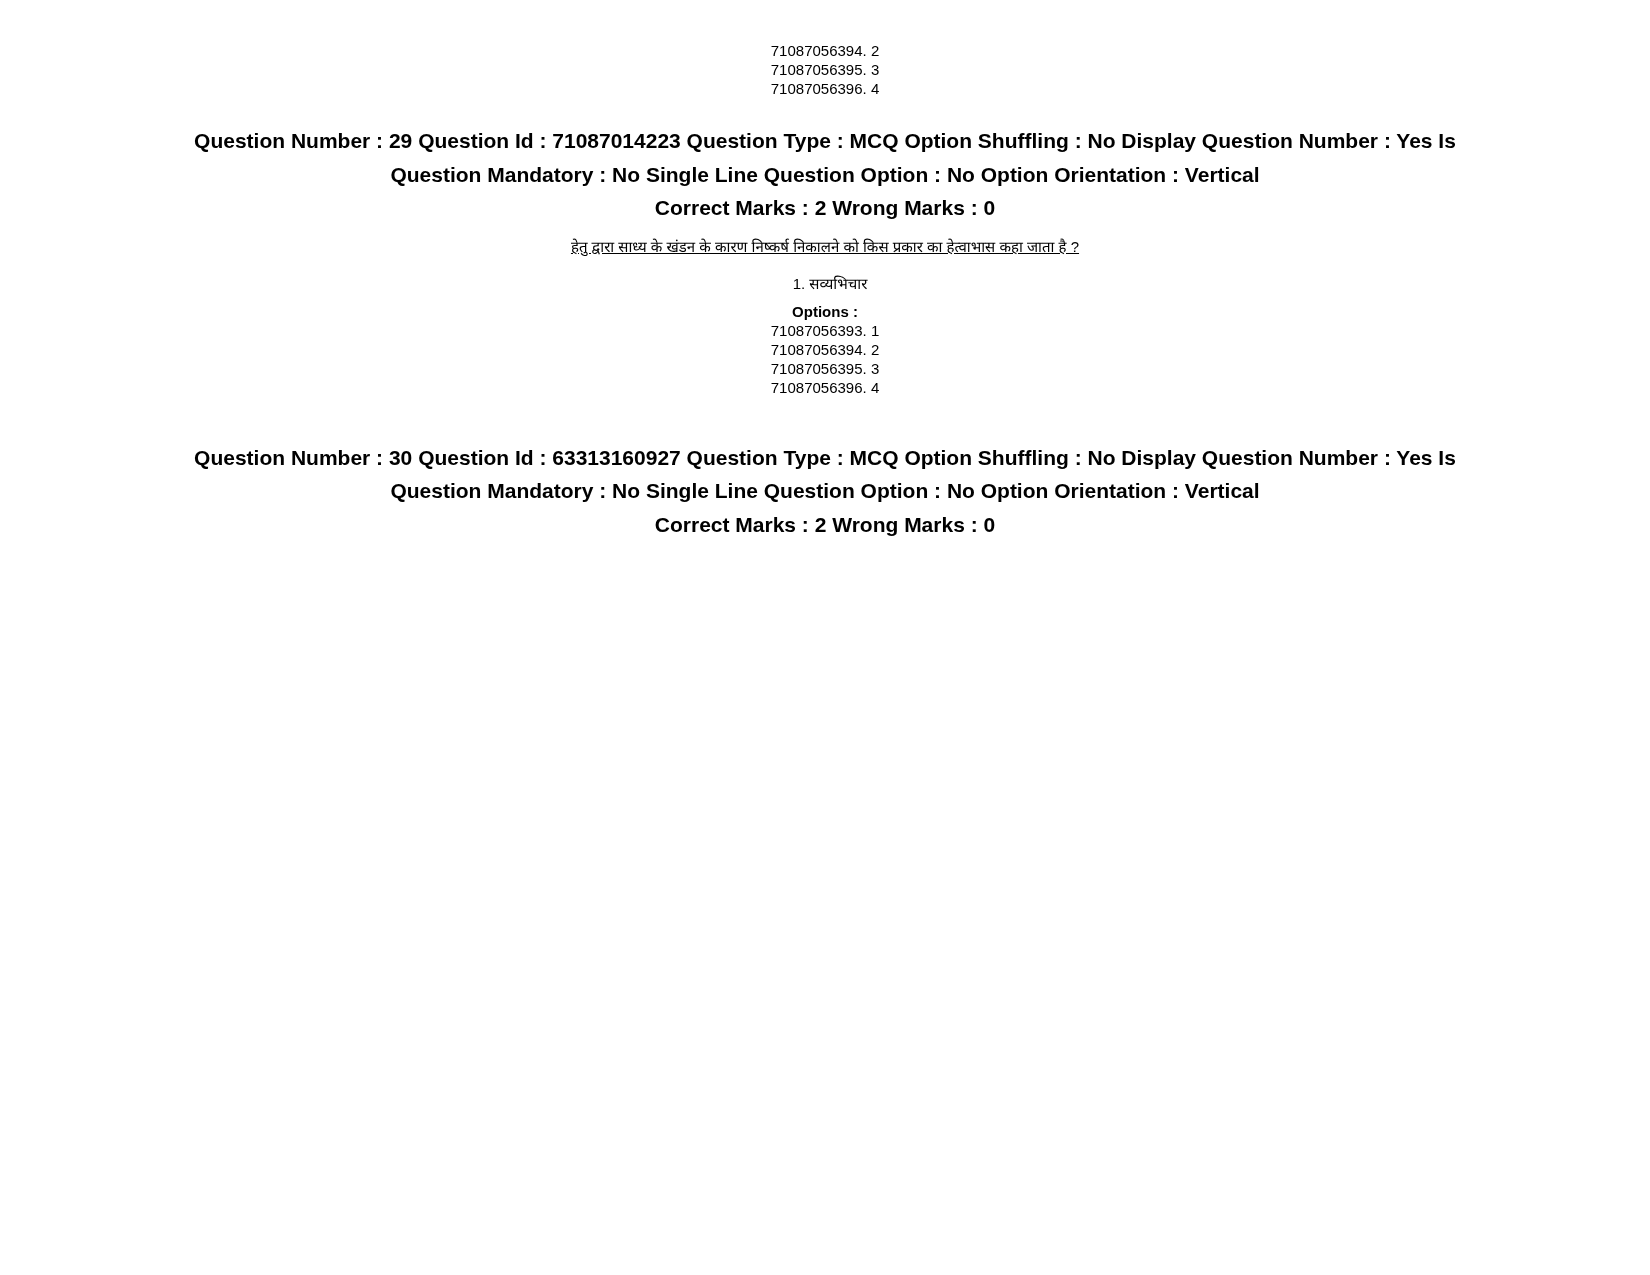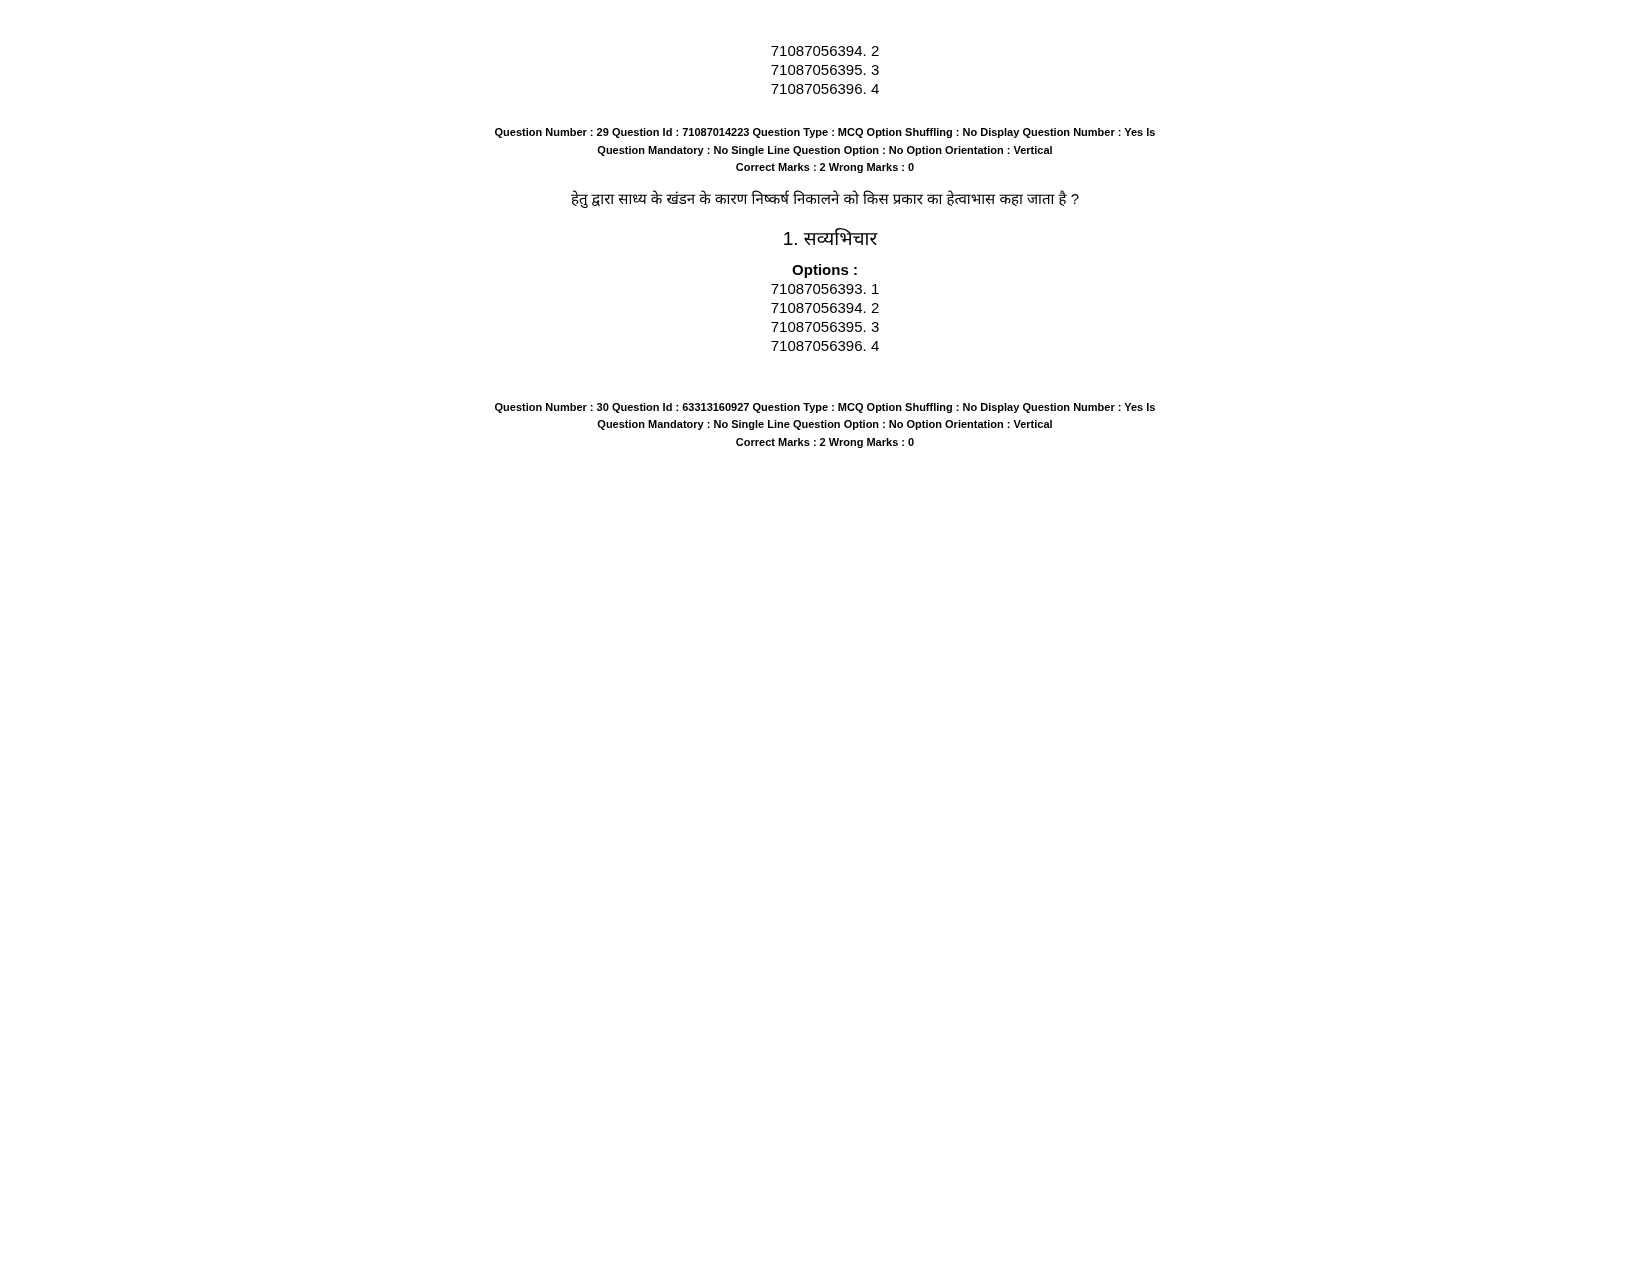--- a/index.html
+++ b/index.html
@@ -19,36 +19,37 @@
     }
     .section {
       margin-bottom: 10px;
     }
     .option-line {
       margin: 2px 0;
       font-size: 15px;
     }
     .question-meta {
       font-weight: bold;
-      font-size: 11px;
+      font-size: 21px;
       line-height: 1.6;
       margin-bottom: 10px;
     }
     .question-text {
       font-size: 15px;
       margin-bottom: 14px;
       line-height: 1.6;
+      text-decoration: underline;
     }
     .answer-options {
       margin-left: 10px;
       margin-bottom: 10px;
     }
     .answer-option {
       margin: 4px 0;
-      font-size: 19px;
+      font-size: 15px;
     }
     .options-label {
       font-weight: bold;
       margin-bottom: 0;
       font-size: 15px;
     }
     .options-ids {
       margin-bottom: 28px;
     }
   </style>

